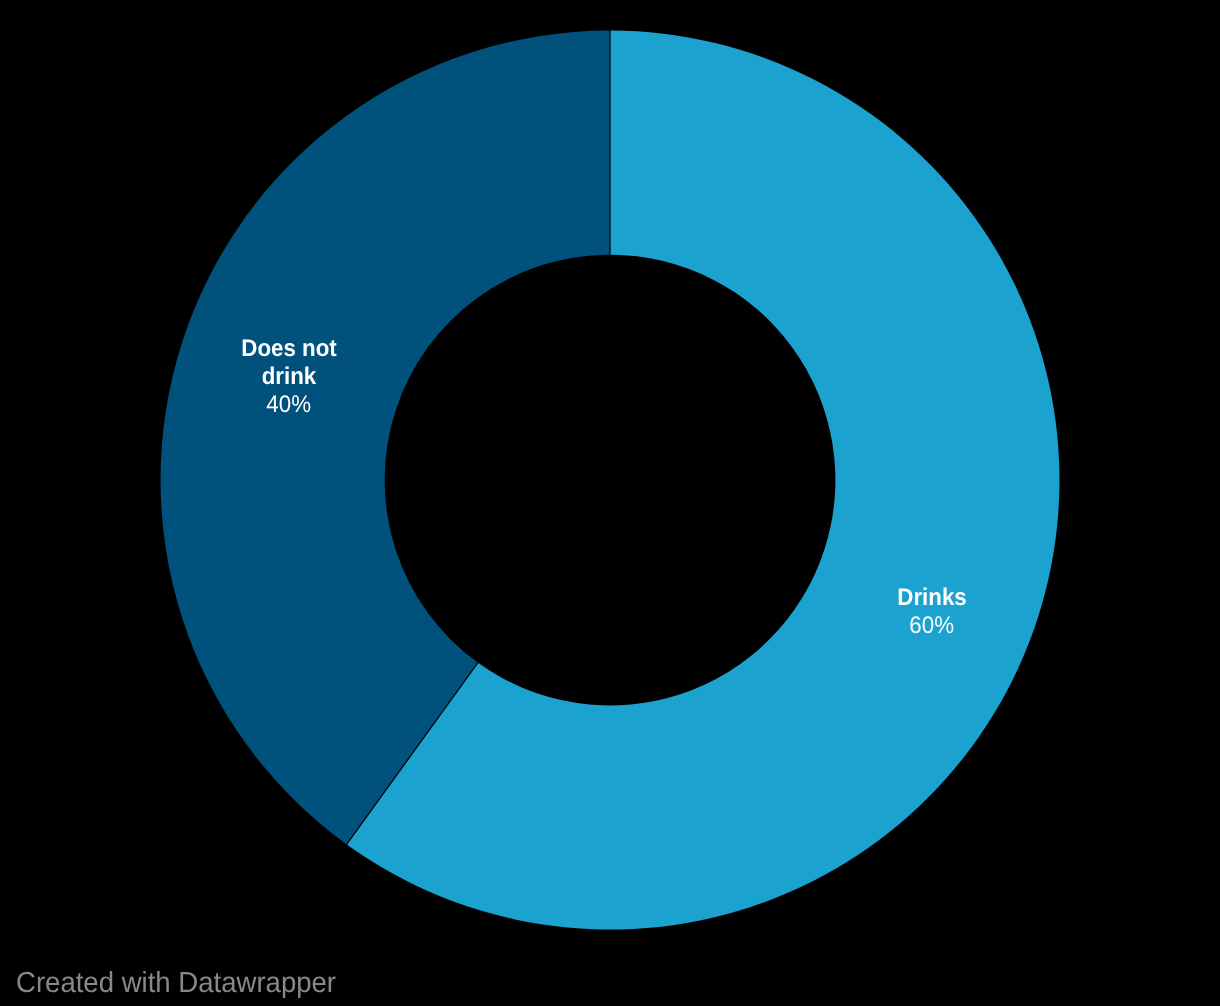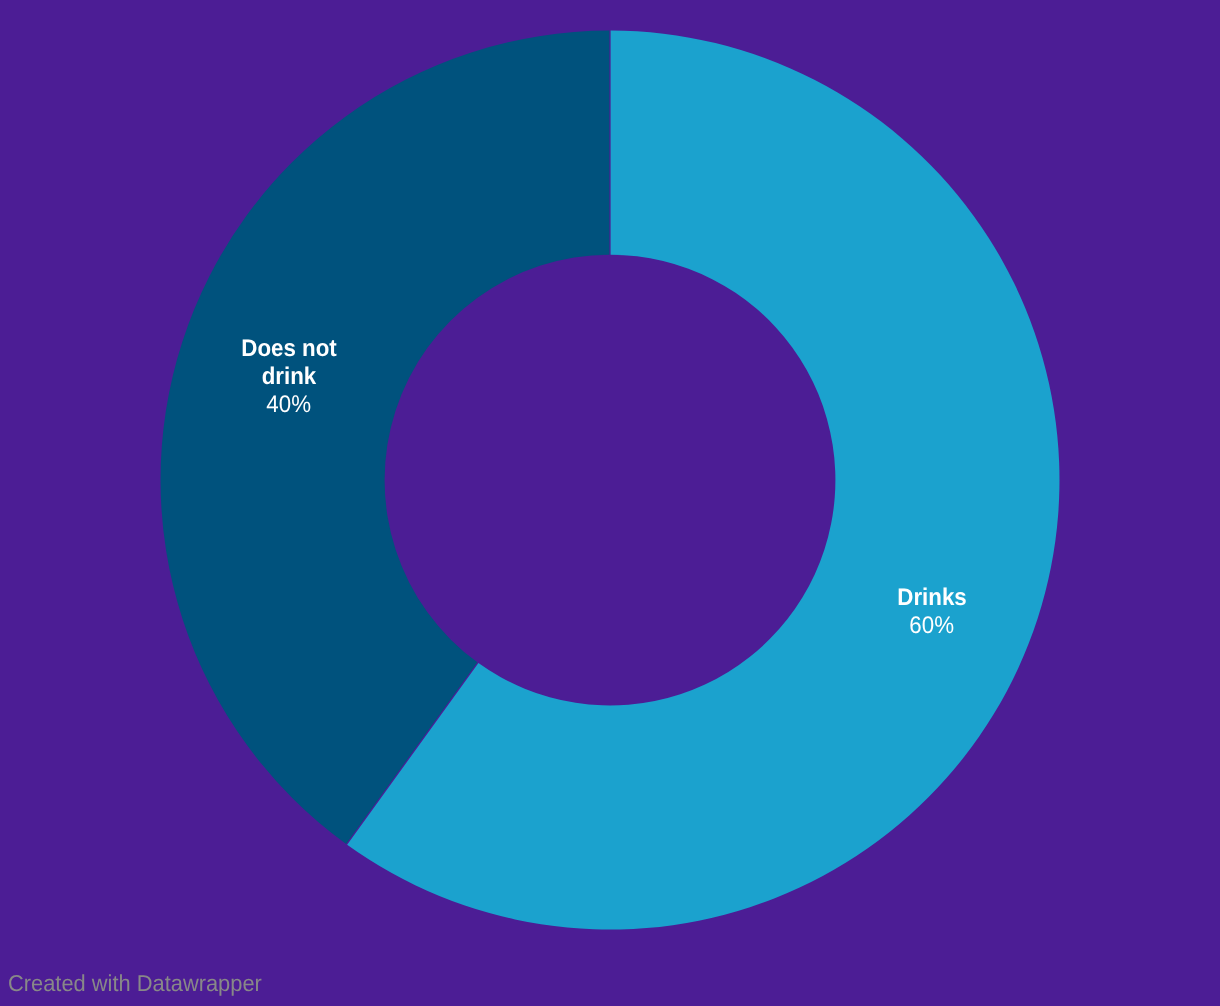--- a/index.html
+++ b/index.html
@@ -10,21 +10,21 @@
     background:#ffffff;
     font-family:"Liberation Sans", sans-serif;
     overflow:hidden; position:relative;
     -webkit-font-smoothing:antialiased;
     text-rendering:geometricPrecision;
   }
 
   #chart-root{
     position:absolute; left:0; top:0;
     width:1220px; height:1006px;
-    background:#4c1d95;
+    background:#000000;
   }
 
   svg.donut{ position:absolute; left:0; top:0; display:block; }
 
   
   .slice-label{
     position:absolute; white-space:nowrap; text-align:center;
     color:#ffffff; font-size:24px; line-height:28px;
     transform:translateX(-50%);
     will-change:transform;            
@@ -33,22 +33,22 @@
   .slice-label .sx{ display:inline-block; transform:scaleX(0.93);
                     transform-origin:center center; }
   .slice-label .name{ font-weight:700; }
   .slice-label .pct { font-weight:400; }
 
   #label-not-drink{ left:289.4px; top:334.7px; }
   #label-drinks   { left:932.3px; top:584px; }
 
   
   #footer{
-    position:absolute; left:8px; top:969px;
-    font-size:23px; line-height:28px;
+    position:absolute; left:16px; top:969px;
+    font-size:29px; line-height:28px;
     color:#888888; white-space:nowrap;
     will-change:transform;
   }
   #footer .sx{ display:inline-block; transform:scaleX(0.95);
                transform-origin:left center; }
 </style>
 </head>
 <body>
 
 <div id="chart-root">

